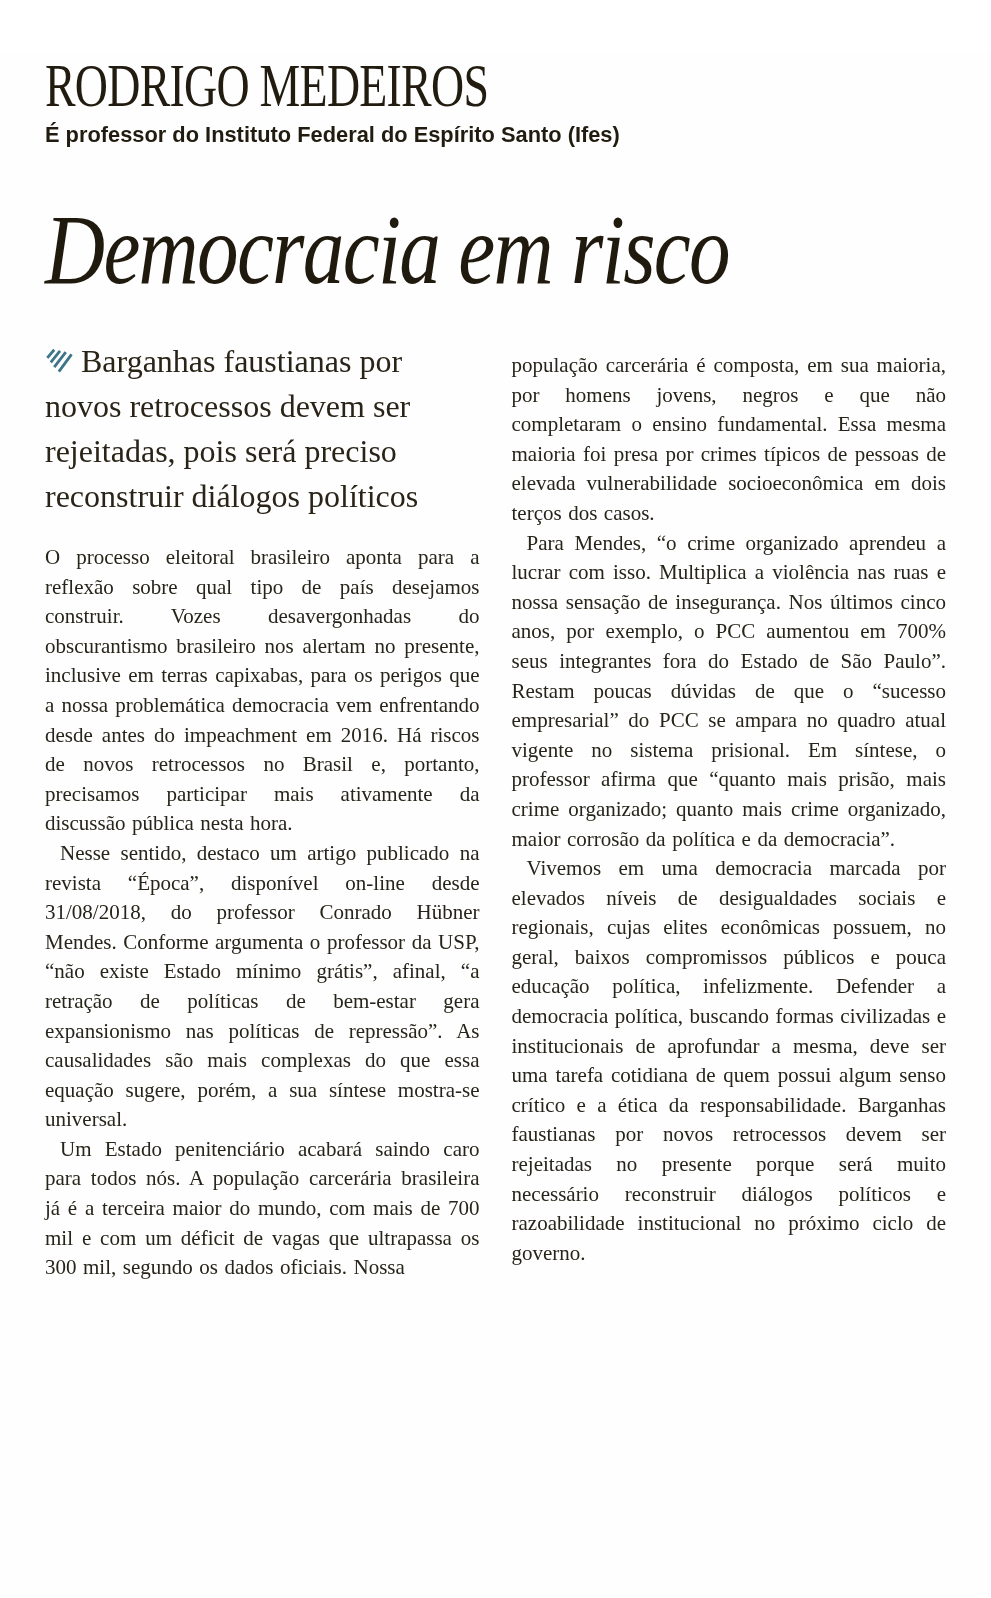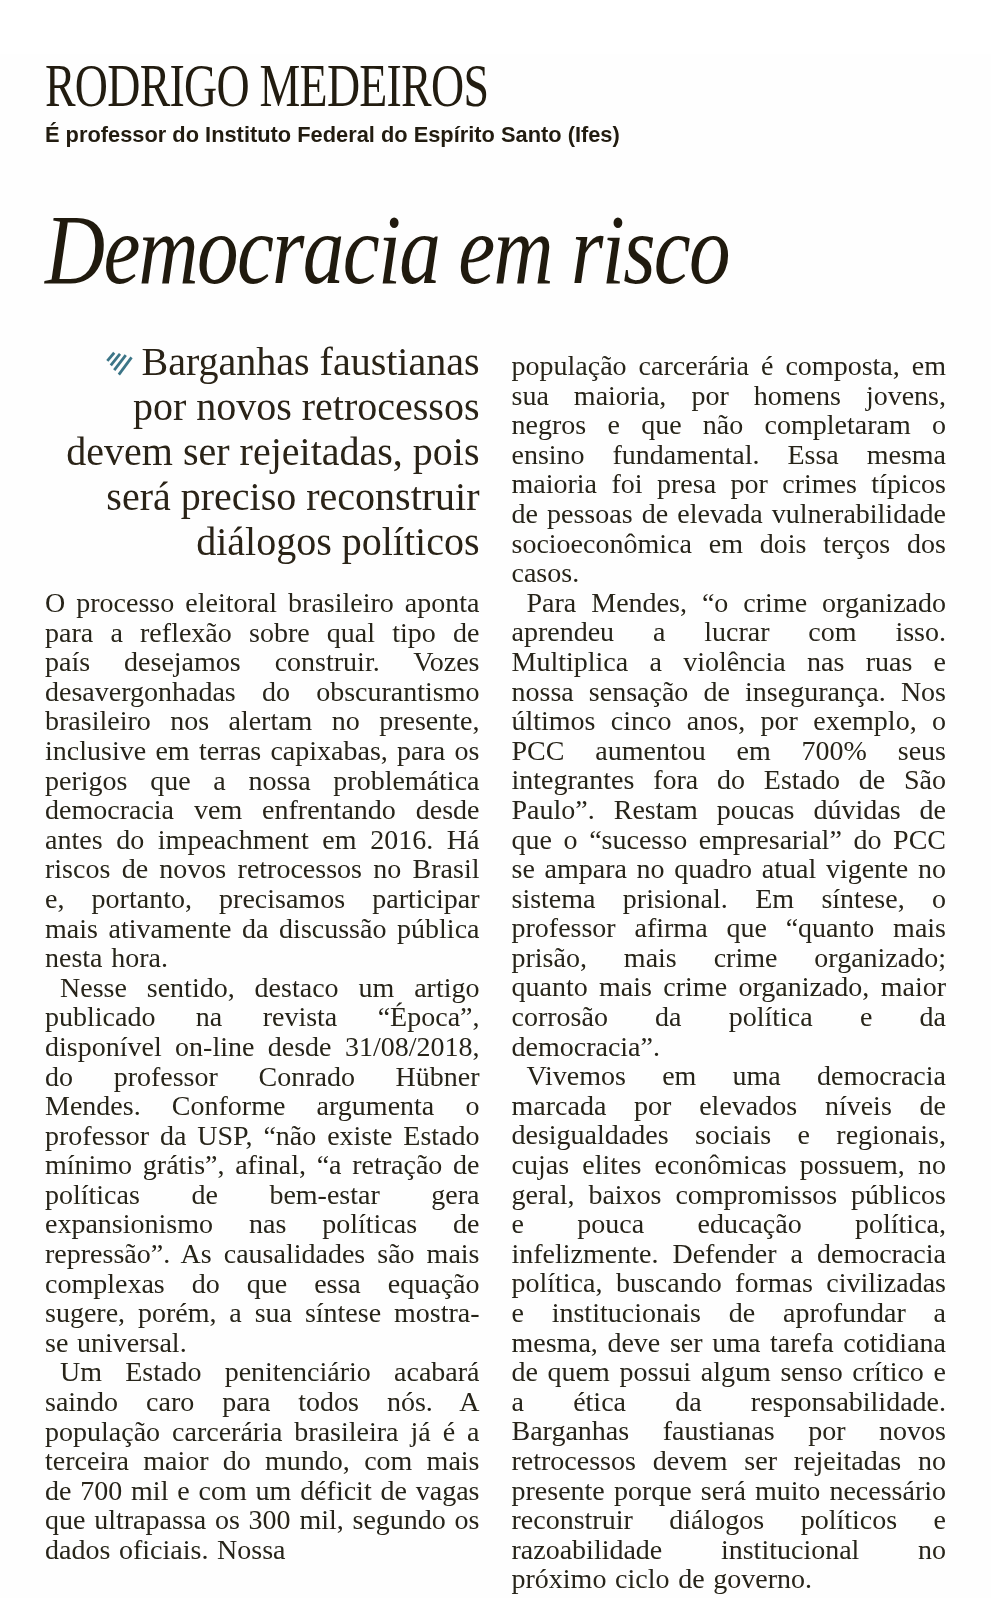--- a/index.html
+++ b/index.html
@@ -59,45 +59,45 @@
   .columns {
     margin-top: 40px;
     display: flex;
     gap: 32px;
   }
   .col { flex: 1 1 0; min-width: 0; }
   .col-right { padding-top: 12px; }
 
   
   .lede {
-    font-size: 40px;
+    font-size: 32px;
     line-height: 45px;
     color: #2a2317;
     margin-bottom: 24px;
-    text-align: right;
+    text-align: left;
   }
   .lede-icon {
     display: inline-block;
     width: 30px;
     height: 30px;
     vertical-align: baseline;
     margin-right: 6px;
     position: relative;
     top: 2px;
   }
   .lede-icon svg { display: block; width: 100%; height: 100%; }
   .lede-icon line {
     stroke: var(--accent, #3c7587);
     stroke-width: 2.4;
     stroke-linecap: butt;
   }
 
   
   .body-par {
-    font-size: 28px;
+    font-size: 21px;
     line-height: 29.6px;
     text-align: justify;
     word-spacing: 0.06em;
     color: #272419;
   }
   .body-par.indent { text-indent: 15px; font-family: Liberation Serif, serif; }
 </style>
 </head>
 <body>
 

